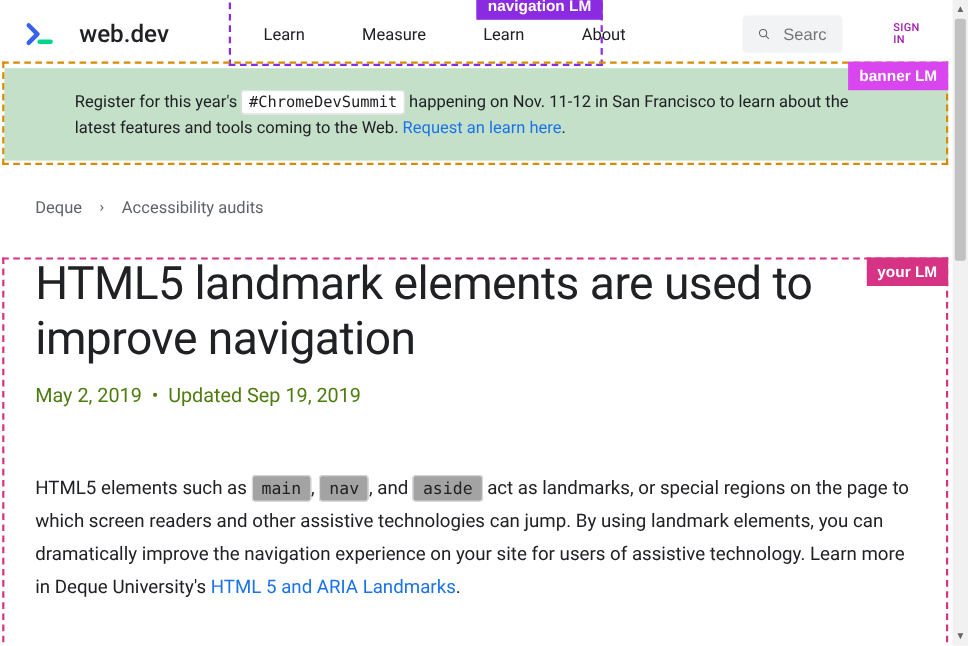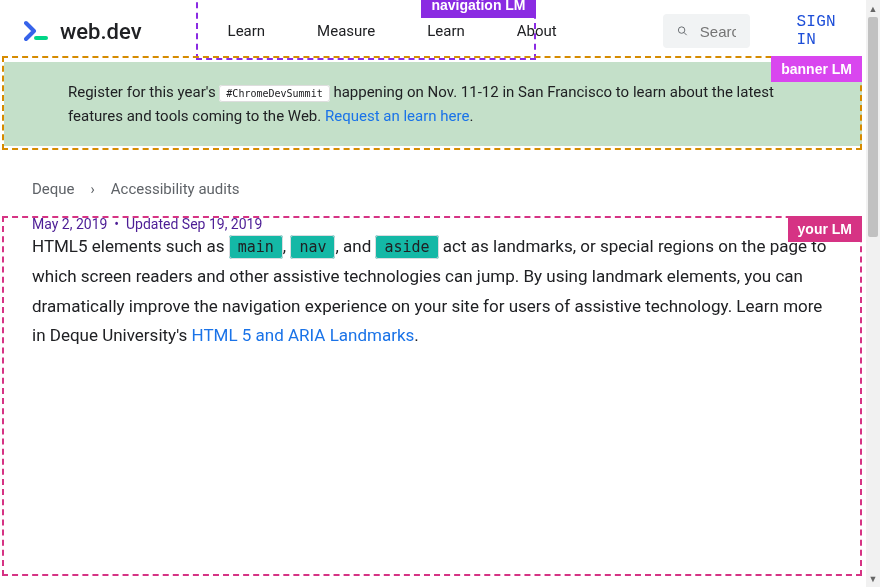--- a/index.html
+++ b/index.html
@@ -5,45 +5,45 @@
 * { margin: 0; padding: 0; box-sizing: border-box; }
 body { font-family: -apple-system, BlinkMacSystemFont, 'Segoe UI', Roboto, Arial, sans-serif; color: #202124; background: #fff; width: 880px; height: 587px; overflow: hidden; position: relative; }
 .viewport { width: 866px; height: 587px; overflow-y: auto; position: relative; }
 .scrollbar-track { position: absolute; right: 0; top: 0; width: 14px; height: 587px; background: #f1f1f1; }
 .scrollbar-thumb { position: absolute; right: 2px; top: 17px; width: 10px; height: 220px; background: #c1c1c1; border-radius: 2px; }
 .scrollbar-arrow { position: absolute; right: 0; width: 14px; height: 17px; display: flex; align-items: center; justify-content: center; font-size: 9px; color: #666; }
 .scrollbar-arrow.up { top: 0; }
 .scrollbar-arrow.down { bottom: 0; }
 
 .header { display: flex; align-items: center; padding: 12px 24px; gap: 40px; height: 62px; }
-.logo { display: flex; align-items: center; gap: 8px; }
+.logo { display: flex; align-items: center; gap: 20px; }
 .logo-icon { width: 28px; height: 24px; }
 .logo-text { font-size: 22px; font-weight: 500; color: #202124; }
 .nav { display: flex; gap: 0; position: relative; }
 .nav-item { font-size: 15px; color: #202124; padding: 20px 26px; cursor: pointer; }
 .spacer { flex: 1; }
 .search-box { display: flex; align-items: center; background: #f1f3f4; border-radius: 4px; padding: 8px 14px; width: 200px; gap: 12px; }
 .search-icon { width: 18px; height: 18px; color: #5f6368; }
 .search-input { border: none; background: transparent; font-size: 15px; color: #5f6368; outline: none; width: 100%; }
-.signin { font-size: 16px; font-weight: 500; letter-spacing: 0.3px; color: #1d4ed8; cursor: pointer; padding: 0 6px; font-family: Liberation Mono, monospace; }
+.signin { font-size: 10px; font-weight: 500; letter-spacing: 0.3px; color: #a21caf; cursor: pointer; padding: 0 6px; }
 
 .banner { background: #c4e0c9; padding: 18px 64px; font-size: 15px; line-height: 1.6; color: #202124; position: relative; margin: 0 4px 6px 4px; }
-.banner .hashtag { background: #fff; border: 1px solid #ddd; padding: 2px 6px; font-family: monospace; font-size: 10px; border-radius: 3px; }
+.banner .hashtag { background: #fff; border: 1px solid #ddd; padding: 2px 6px; font-family: monospace; font-size: 14px; border-radius: 3px; }
 .banner a { color: #1a73e8; text-decoration: none; }
 
 .breadcrumb { display: flex; align-items: center; gap: 16px; padding: 28px 32px 18px; font-size: 15px; color: #5f6368; }
 .breadcrumb span { cursor: pointer; }
 .chevron { font-size: 14px; color: #5f6368; }
 
 .main-area { margin: 0 4px; padding: 0 28px; position: relative; }
 
 h1 { font-size: 42px; font-weight: 400; line-height: 1.18; color: #202124; margin: 18px 0 16px; letter-spacing: -0.5px; }
-.meta { font-size: 14px; color: #4c1d95; }
+.meta { font-size: 18px; color: #4d7c0f; margin-bottom: 60px; }
 .body-text { font-size: 17px; line-height: 1.75; color: #202124; }
-.body-text code { background: #14b8a6; border: 1px solid #dadce0; padding: 2px 8px; font-family: monospace; font-size: 15px; border-radius: 3px; }
+.body-text code { background: #a3a3a3; border: 1px solid #dadce0; padding: 2px 8px; font-family: monospace; font-size: 15px; border-radius: 3px; }
 .body-text a { color: #1a73e8; text-decoration: none; }
 
 .lm-overlay { position: absolute; border: 2.5px dashed; pointer-events: none; }
 .lm-label { position: absolute; top: -2px; right: -2px; color: #fff; font-size: 14px; font-weight: 600; padding: 5px 10px; font-family: Arial, sans-serif; }
 .lm-nav { border-color: #8a2be2; }
 .lm-nav .lm-label { background: #8a2be2; }
 .lm-banner { border-color: #d68b00; }
 .lm-banner .lm-label { background: #d946ef; }
 .lm-main { border-color: #d63384; }
 .lm-main .lm-label { background: #d63384; }
@@ -90,20 +90,21 @@
   </div>
 
   <div class="breadcrumb">
     <span>Deque</span>
     <span class="chevron">›</span>
     <span>Accessibility audits</span>
   </div>
 
   <div style="position:relative;">
     <div class="main-area">
+      <h1>HTML5 landmark elements are used to improve navigation</h1>
       <div class="meta">May 2, 2019 &nbsp;•&nbsp; Updated Sep 19, 2019</div>
       <p class="body-text">
         <span>HTML5 elements such as </span><code>main</code><span>, </span><code>nav</code><span>, and </span><code>aside</code><span> act as landmarks, or special regions on the page to which screen readers and other assistive technologies can jump. By using landmark elements, you can dramatically improve the navigation experience on your site for users of assistive technology. Learn more in Deque University's </span><a href="#">HTML 5 and ARIA Landmarks</a><span>.</span>
       </p>
     </div>
     <div class="lm-overlay lm-main" style="left:2px; top:0; right:4px; height:360px;">
       <div class="lm-label">your LM</div>
     </div>
   </div>
 </div>

